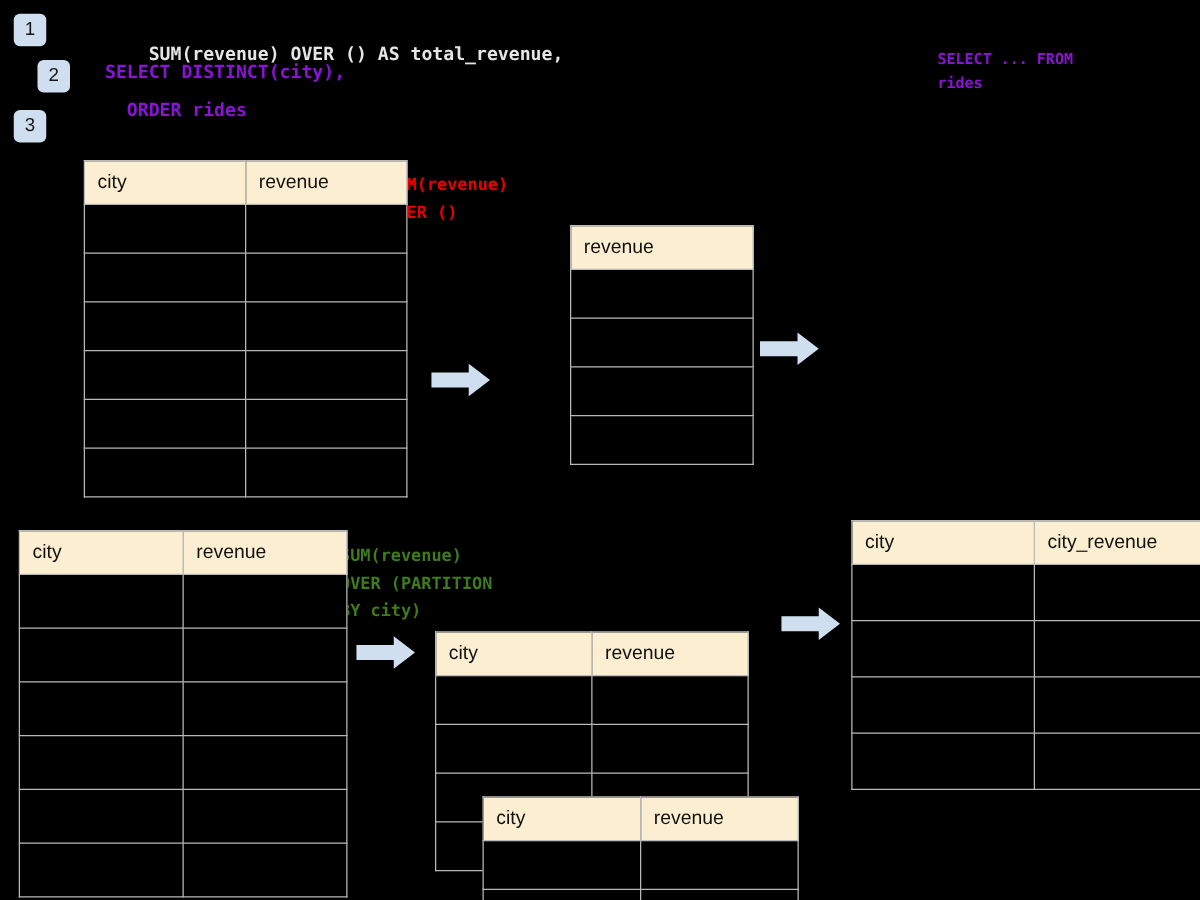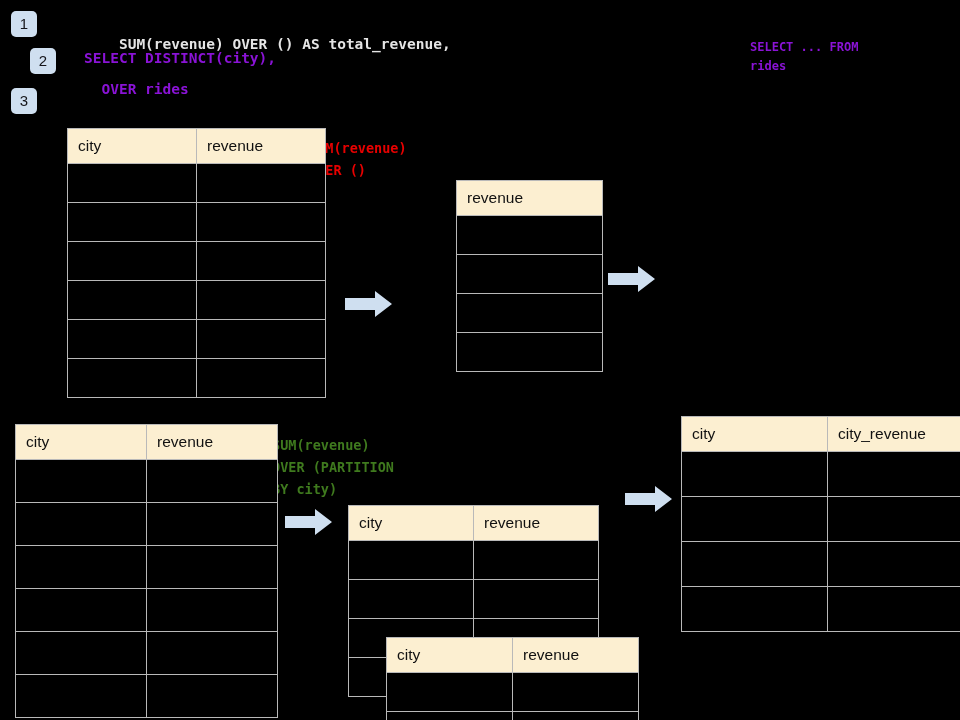--- a/index.html
+++ b/index.html
@@ -103,21 +103,21 @@
 <body>
 
 <div id="stage">
 
   <div class="step-badge" style="left:11px; top:11px;">1</div>
   <div class="step-badge" style="left:30px; top:48px;">2</div>
   <div class="step-badge" style="left:11px; top:88px;">3</div>
 
   <div class="sql-block sql-purple" style="left:84px; top:8px;margin-top:40px;">SELECT DISTINCT(city),</div>
   <div class="sql-block sql-red" style="left:84px; top:34px;">    SUM(revenue) OVER () AS total_revenue,</div>
-  <div class="sql-block sql-purple" style="left:84px; top:79px;">  OVER rides</div>
+  <div class="sql-block sql-purple" style="left:84px; top:79px;">  ORDER rides</div>
 
   <div class="side-note" style="left:750px; top:38px;">SELECT ... FROM
 rides</div>
 
   <div class="annot annot-red" style="left:309px; top:137px;">SUM(revenue)
 OVER ()</div>
 
   <div class="annot annot-green" style="left:272px; top:434px;">SUM(revenue)
 OVER (PARTITION
 BY city)</div>

